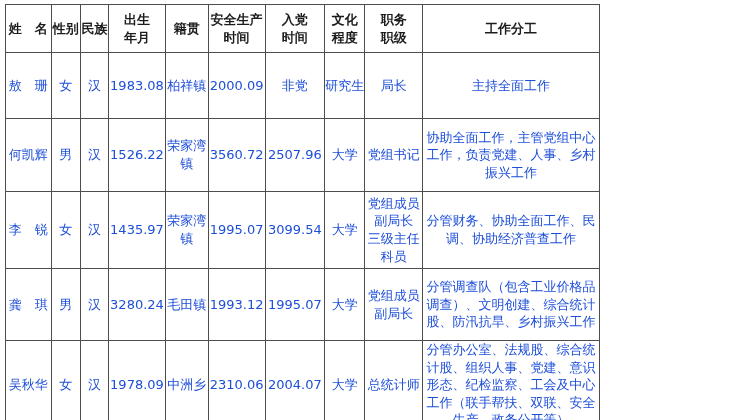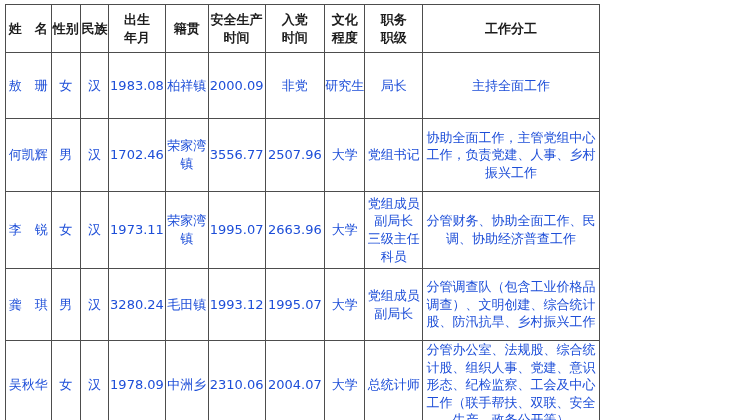--- a/index.html
+++ b/index.html
@@ -99,37 +99,37 @@
         <td>非党</td>
         <td>研究生</td>
         <td>局长</td>
         <td class="duties">主持全面工作</td>
       </tr>
 
       <tr class="r-1">
         <td>何凯辉</td>
         <td>男</td>
         <td>汉</td>
-        <td>1702.46</td>
+        <td>1526.22</td>
         <td>荣家湾镇</td>
-        <td>3556.77</td>
+        <td>3560.72</td>
         <td>2507.96</td>
         <td>大学</td>
         <td>党组书记</td>
         <td class="duties">协助全面工作，主管党组中心工作，负责党建、人事、乡村振兴工作</td>
       </tr>
 
       <tr class="r-2">
         <td>李　锐</td>
         <td>女</td>
         <td>汉</td>
-        <td>1973.11</td>
+        <td>1435.97</td>
         <td>荣家湾镇</td>
         <td>1995.07</td>
-        <td>2663.96</td>
+        <td>3099.54</td>
         <td>大学</td>
         <td>党组成员
 副局长
 三级主任科员</td>
         <td class="duties">分管财务、协助全面工作、民调、协助经济普查工作</td>
       </tr>
 
       <tr class="r-3">
         <td>龚　琪</td>
         <td>男</td>

